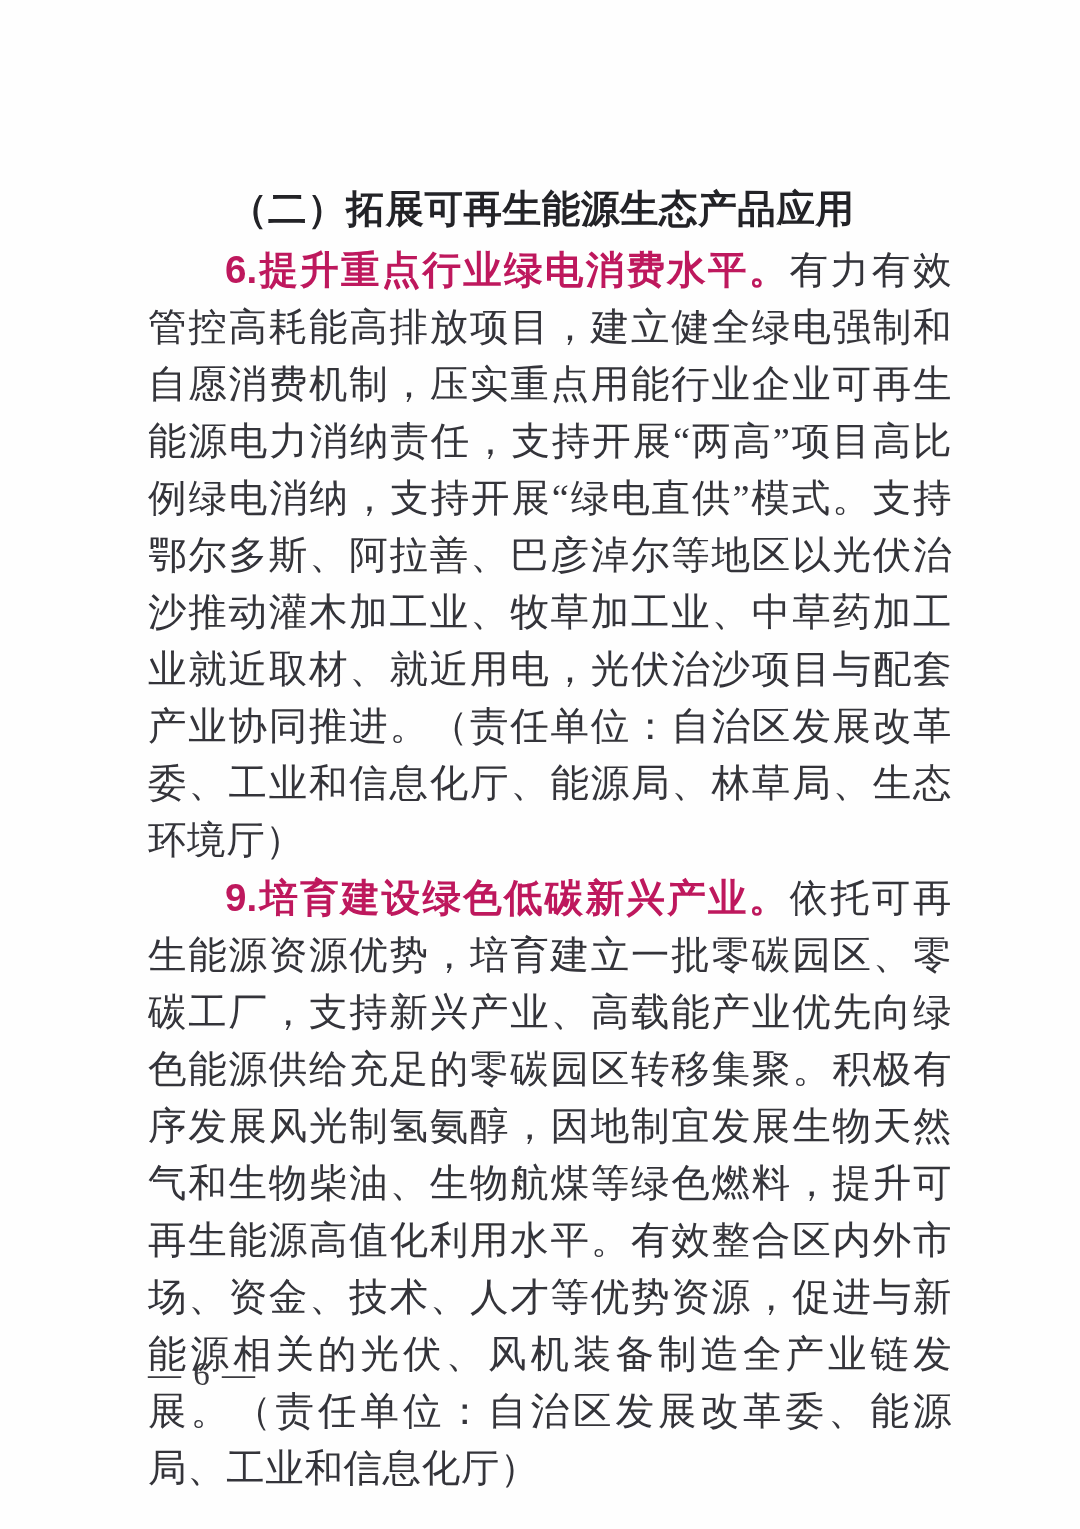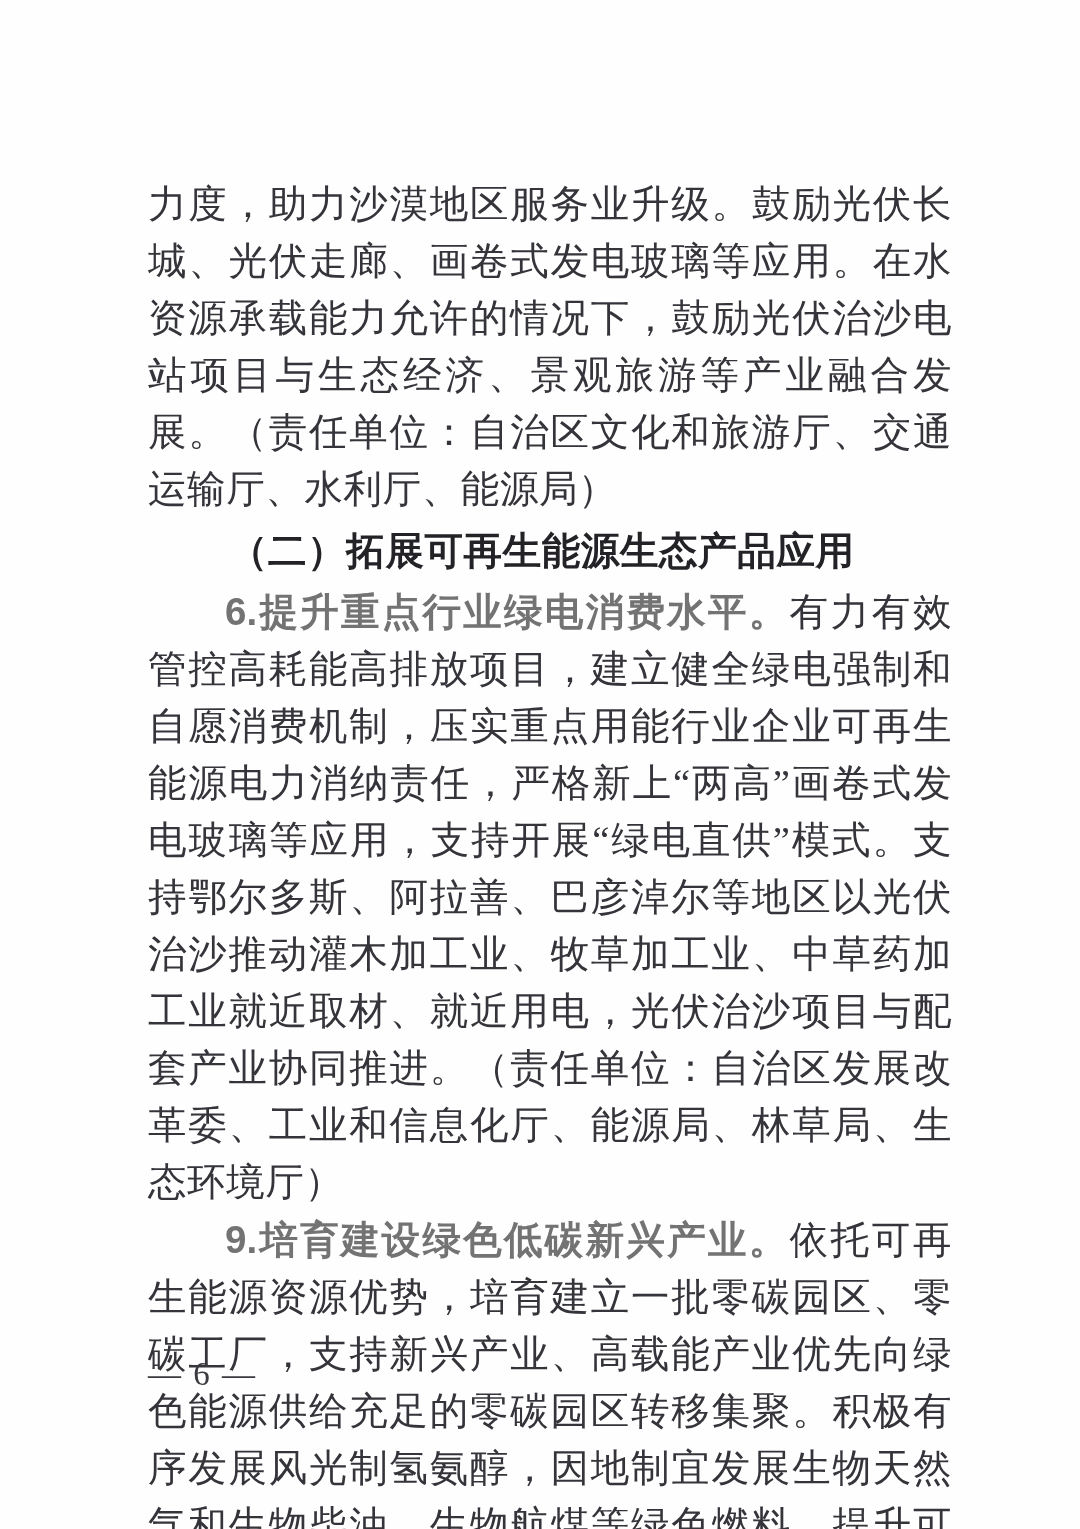--- a/index.html
+++ b/index.html
@@ -61,21 +61,21 @@
     letter-spacing: 0.6px;
     font-weight: 700;
     text-indent: 2em;
     color: #232327;
     font-family: "Liberation Sans", "DejaVu Sans", sans-serif;
   }
 
   
   .lead {
     font-weight: 700;
-    color: #737373;
+    color: #be185d;
     font-family: "Liberation Sans", "DejaVu Sans", sans-serif;
     letter-spacing: 0.2px;
   }
 
   
   .page-number {
     position: absolute;
     left: 148px;
     top: 1352px;
     font-size: 33px;
@@ -86,25 +86,24 @@
     white-space: pre;
   }
 </style>
 </head>
 <body>
 
 <div class="page">
 
   <div class="text-column">
 
-    <p class="para cont">力度，助力沙漠地区服务业升级。鼓励光伏长城、光伏走廊、画卷式发电玻璃等应用。在水资源承载能力允许的情况下，鼓励光伏治沙电站项目与生态经济、景观旅游等产业融合发展。（责任单位：自治区文化和旅游厅、交通运输厅、水利厅、能源局）</p>
 
     <h2 class="section-heading">（二）拓展可再生能源生态产品应用</h2>
 
-    <p class="para indent2"><span class="lead">6.提升重点行业绿电消费水平。</span><span>有力有效管控高耗能高排放项目，建立健全绿电强制和自愿消费机制，压实重点用能行业企业可再生能源电力消纳责任，严格新上“两高”画卷式发电玻璃等应用，支持开展“绿电直供”模式。支持鄂尔多斯、阿拉善、巴彦淖尔等地区以光伏治沙推动灌木加工业、牧草加工业、中草药加工业就近取材、就近用电，光伏治沙项目与配套产业协同推进。（责任单位：自治区发展改革委、工业和信息化厅、能源局、林草局、生态环境厅）</span></p>
+    <p class="para indent2"><span class="lead">6.提升重点行业绿电消费水平。</span><span>有力有效管控高耗能高排放项目，建立健全绿电强制和自愿消费机制，压实重点用能行业企业可再生能源电力消纳责任，支持开展“两高”项目高比例绿电消纳，支持开展“绿电直供”模式。支持鄂尔多斯、阿拉善、巴彦淖尔等地区以光伏治沙推动灌木加工业、牧草加工业、中草药加工业就近取材、就近用电，光伏治沙项目与配套产业协同推进。（责任单位：自治区发展改革委、工业和信息化厅、能源局、林草局、生态环境厅）</span></p>
 
     <p class="para indent2"><span class="lead">9.培育建设绿色低碳新兴产业。</span><span>依托可再生能源资源优势，培育建立一批零碳园区、零碳工厂，支持新兴产业、高载能产业优先向绿色能源供给充足的零碳园区转移集聚。积极有序发展风光制氢氨醇，因地制宜发展生物天然气和生物柴油、生物航煤等绿色燃料，提升可再生能源高值化利用水平。有效整合区内外市场、资金、技术、人才等优势资源，促进与新能源相关的光伏、风机装备制造全产业链发展。（责任单位：自治区发展改革委、能源局、工业和信息化厅）</span></p>
 
   </div>
 
   <div class="page-number">— 6 —</div>
 
 </div>
 
 </body></html>

